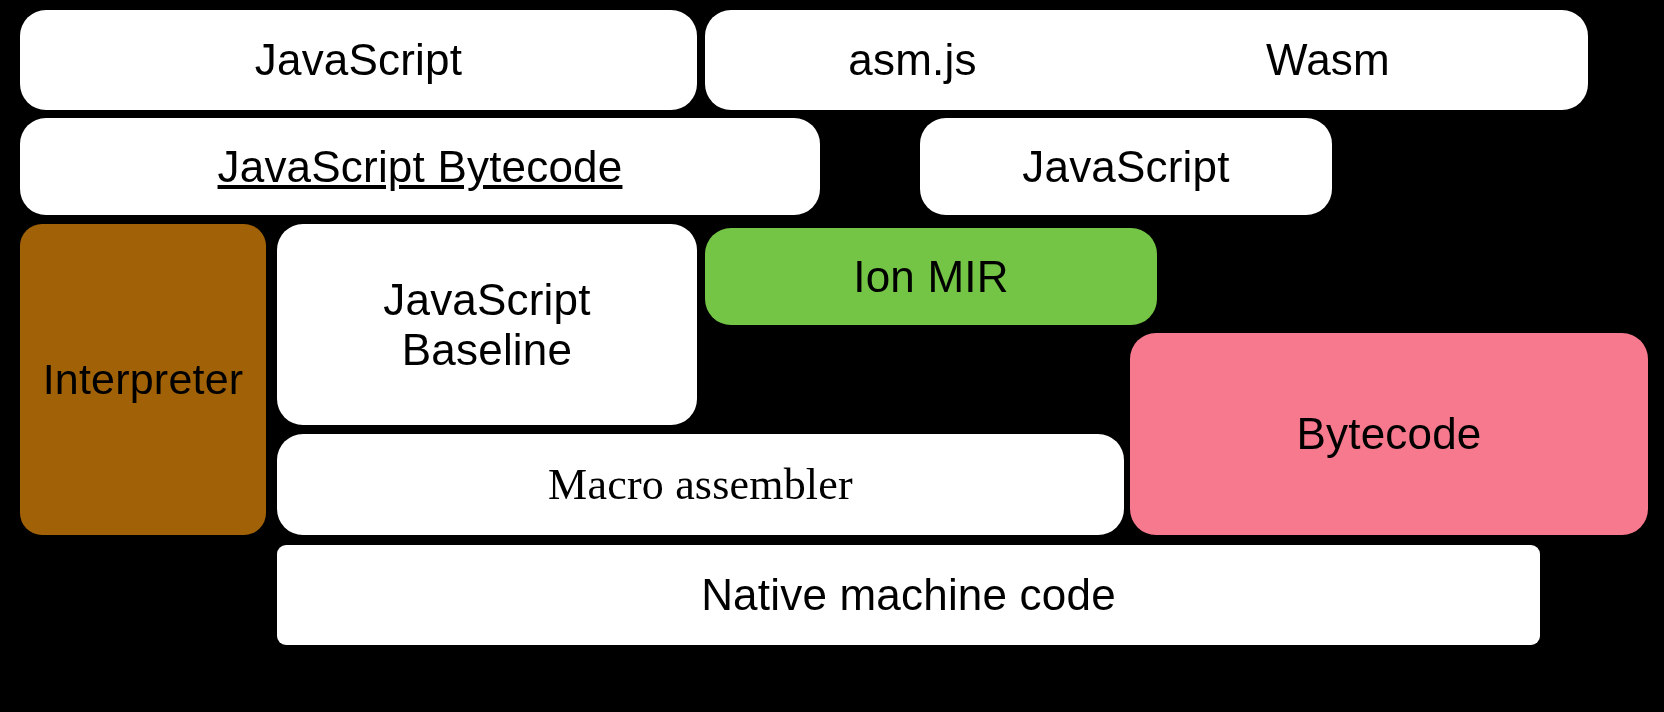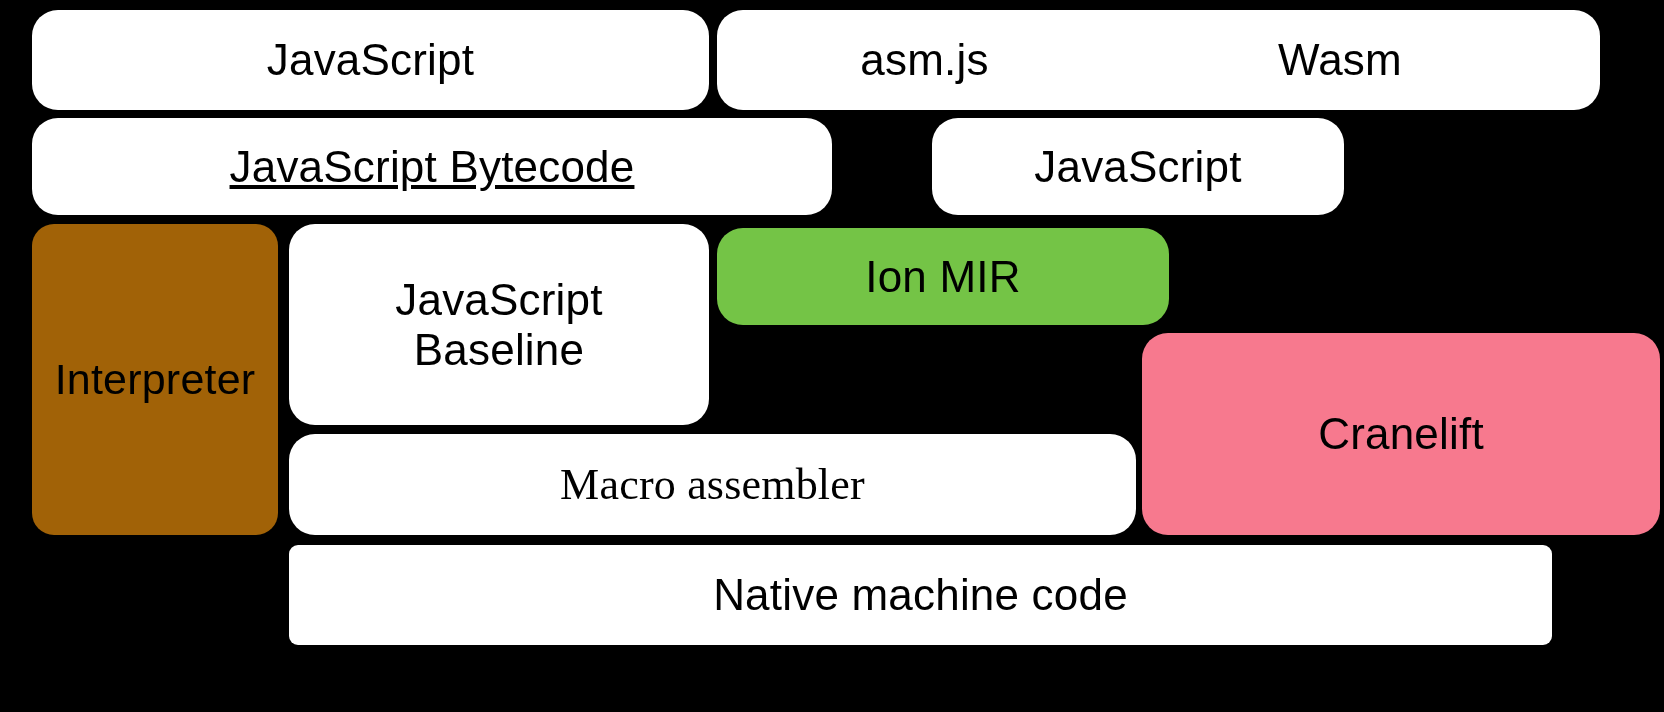--- a/index.html
+++ b/index.html
@@ -24,21 +24,20 @@
     text-align: center;
     border-radius: 26px;
     color: #000000;
     font-size: 44px;
     font-weight: 400;
     line-height: 1.12;
     letter-spacing: 0.2px;
     white-space: pre-line;
     padding: 2px 10px;
     user-select: none;
-    margin-left: 12px;
   }
   .fill-white { background: #FFFFFF; }
   .fill-gray  { background: #a16207; }
   .fill-green { background: #74C446; }
   .fill-pink  { background: #F7798E; }
 
   
   #n-javascript      { left: 20px;   top: 10px;  width: 677px; height: 100px; }
   #n-asmjs           { left: 705px;  top: 10px;  width: 415px; height: 100px; }
   #n-wasm            { left: 1068px; top: 10px;  width: 520px; height: 100px; }
@@ -76,17 +75,17 @@
   <div class="node fill-gray" id="n-interpreter">Interpreter</div>
 
   <div class="node fill-white" id="n-js-baseline">JavaScript
 Baseline</div>
 
   <div class="node fill-green" id="n-ion-mir">Ion MIR</div>
 
 
   <div class="node fill-white" id="n-macro-assembler">Macro assembler</div>
 
-  <div class="node fill-pink" id="n-cranelift">Cranelift</div>
+  <div class="node fill-pink" id="n-cranelift">Bytecode</div>
 
   <div class="node fill-white" id="n-native-code">Native machine code</div>
 
 </div>
 
 </body></html>

